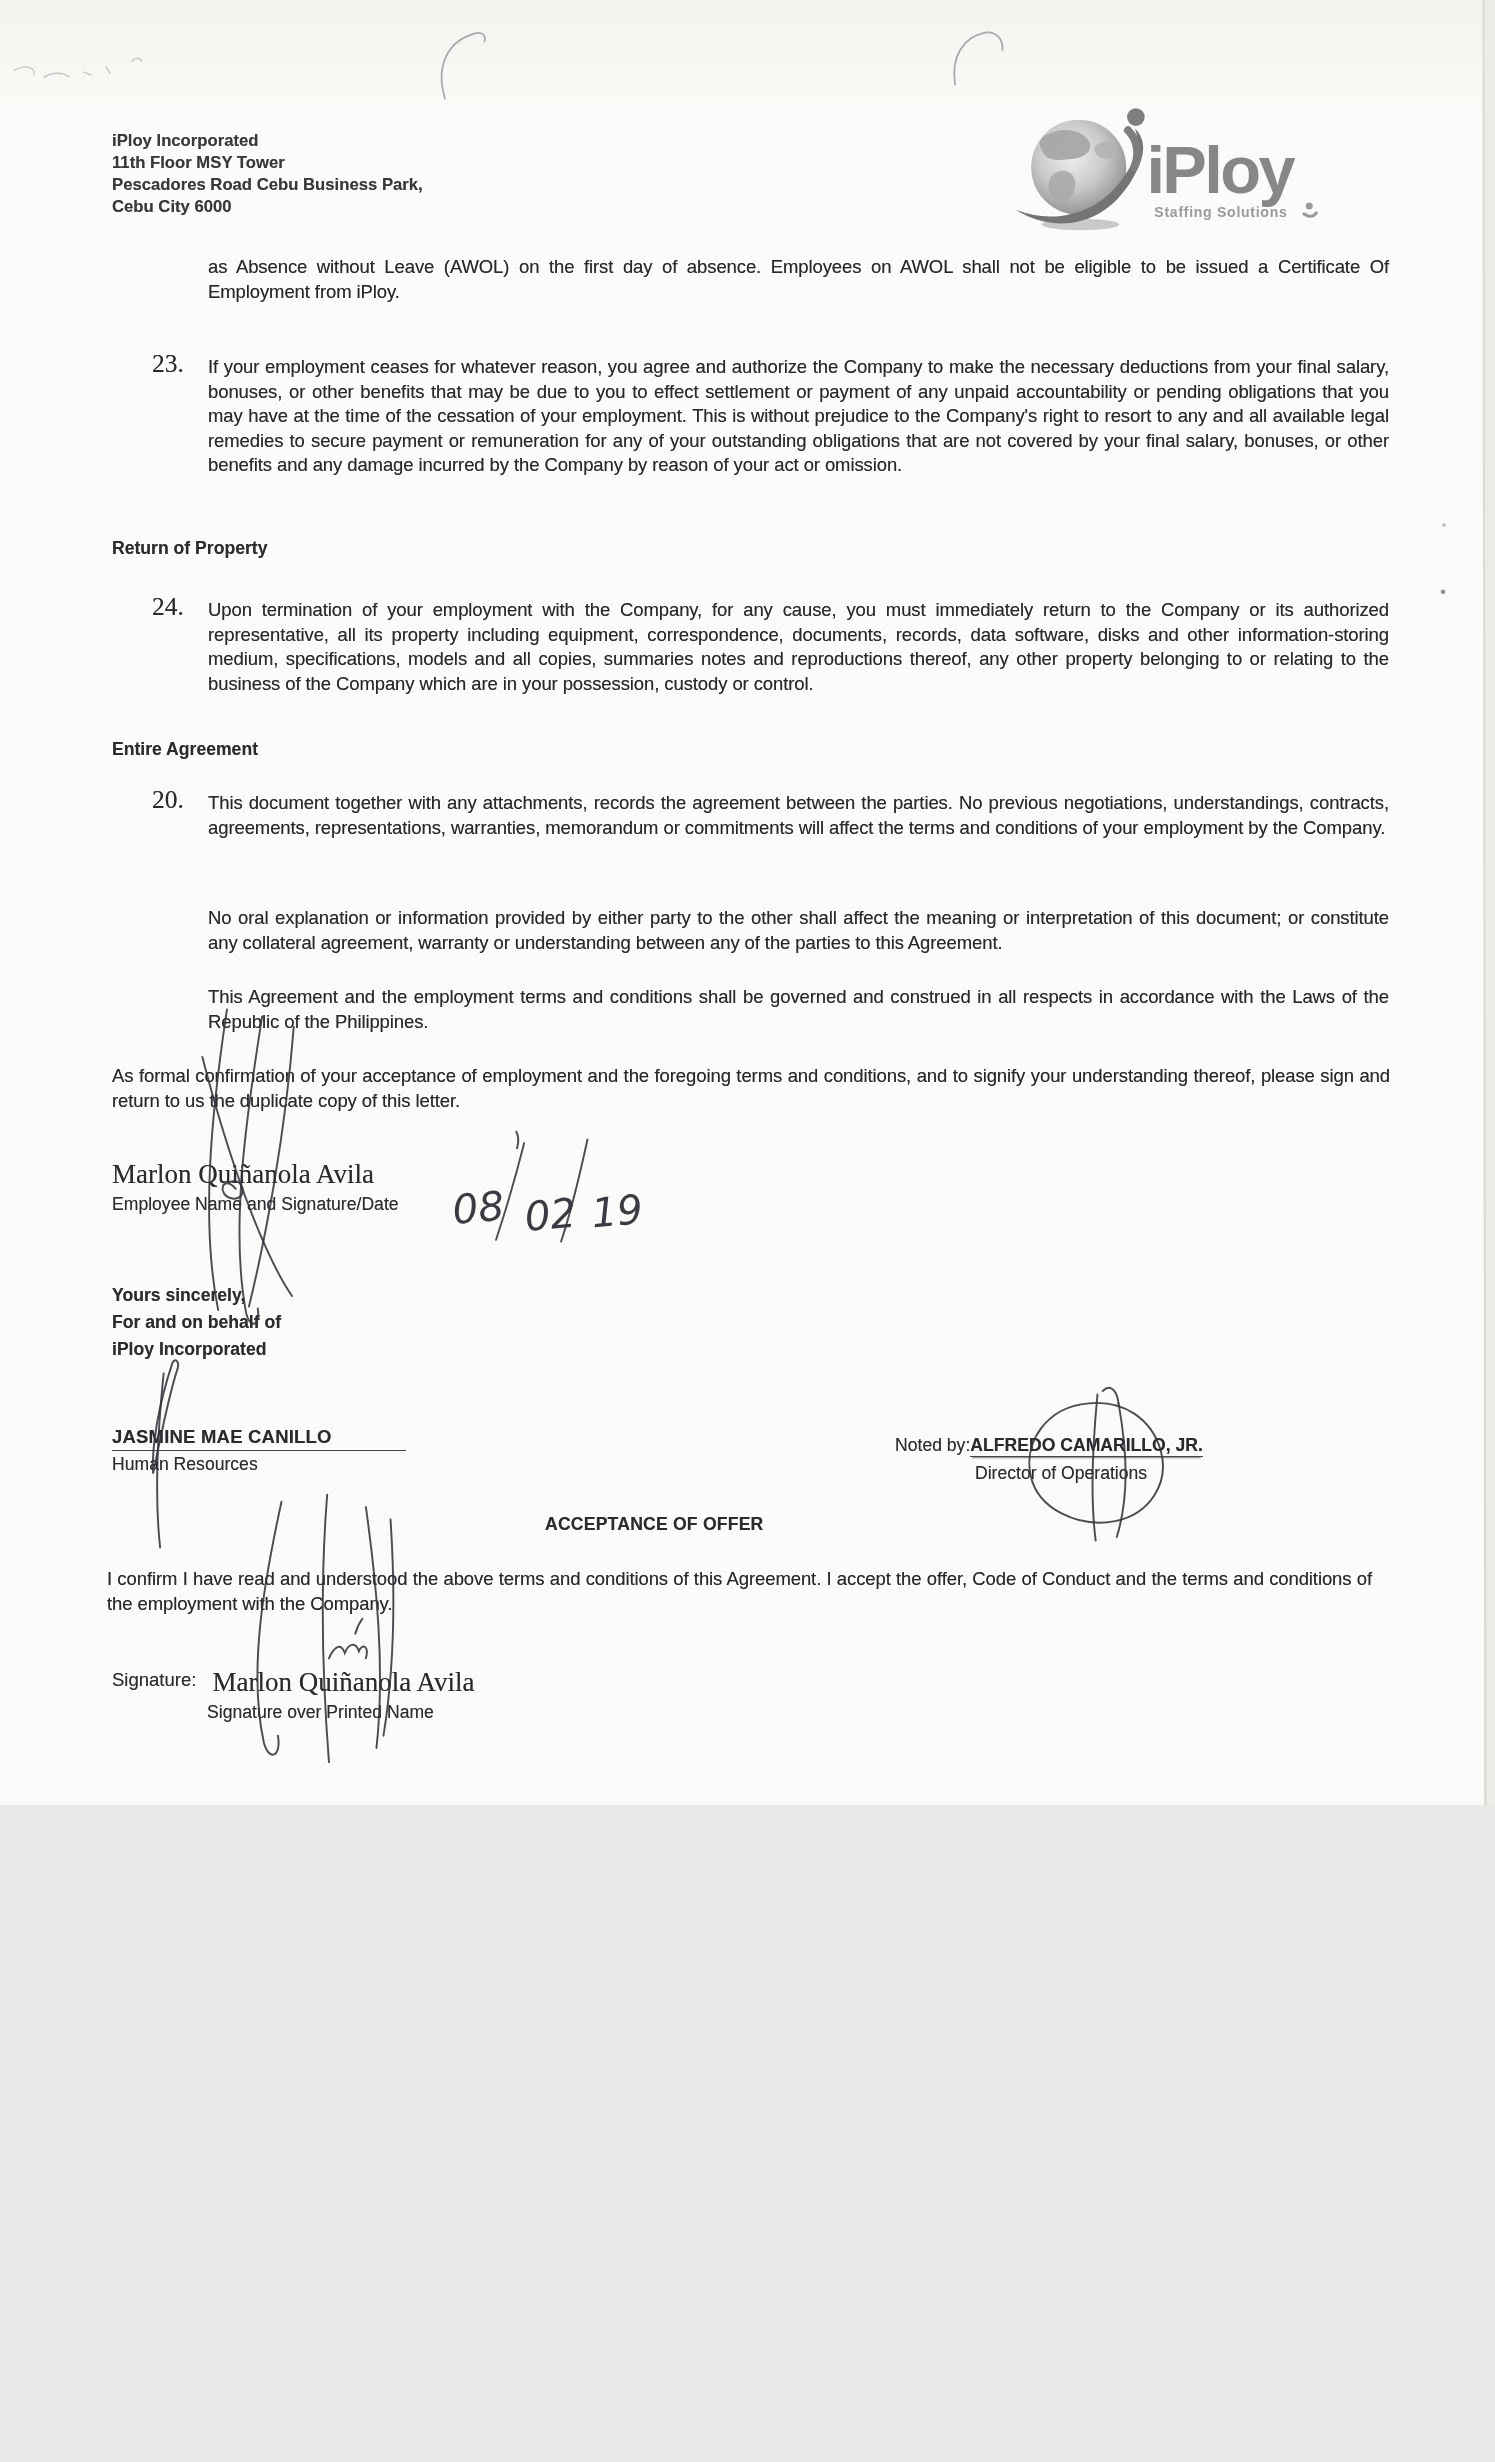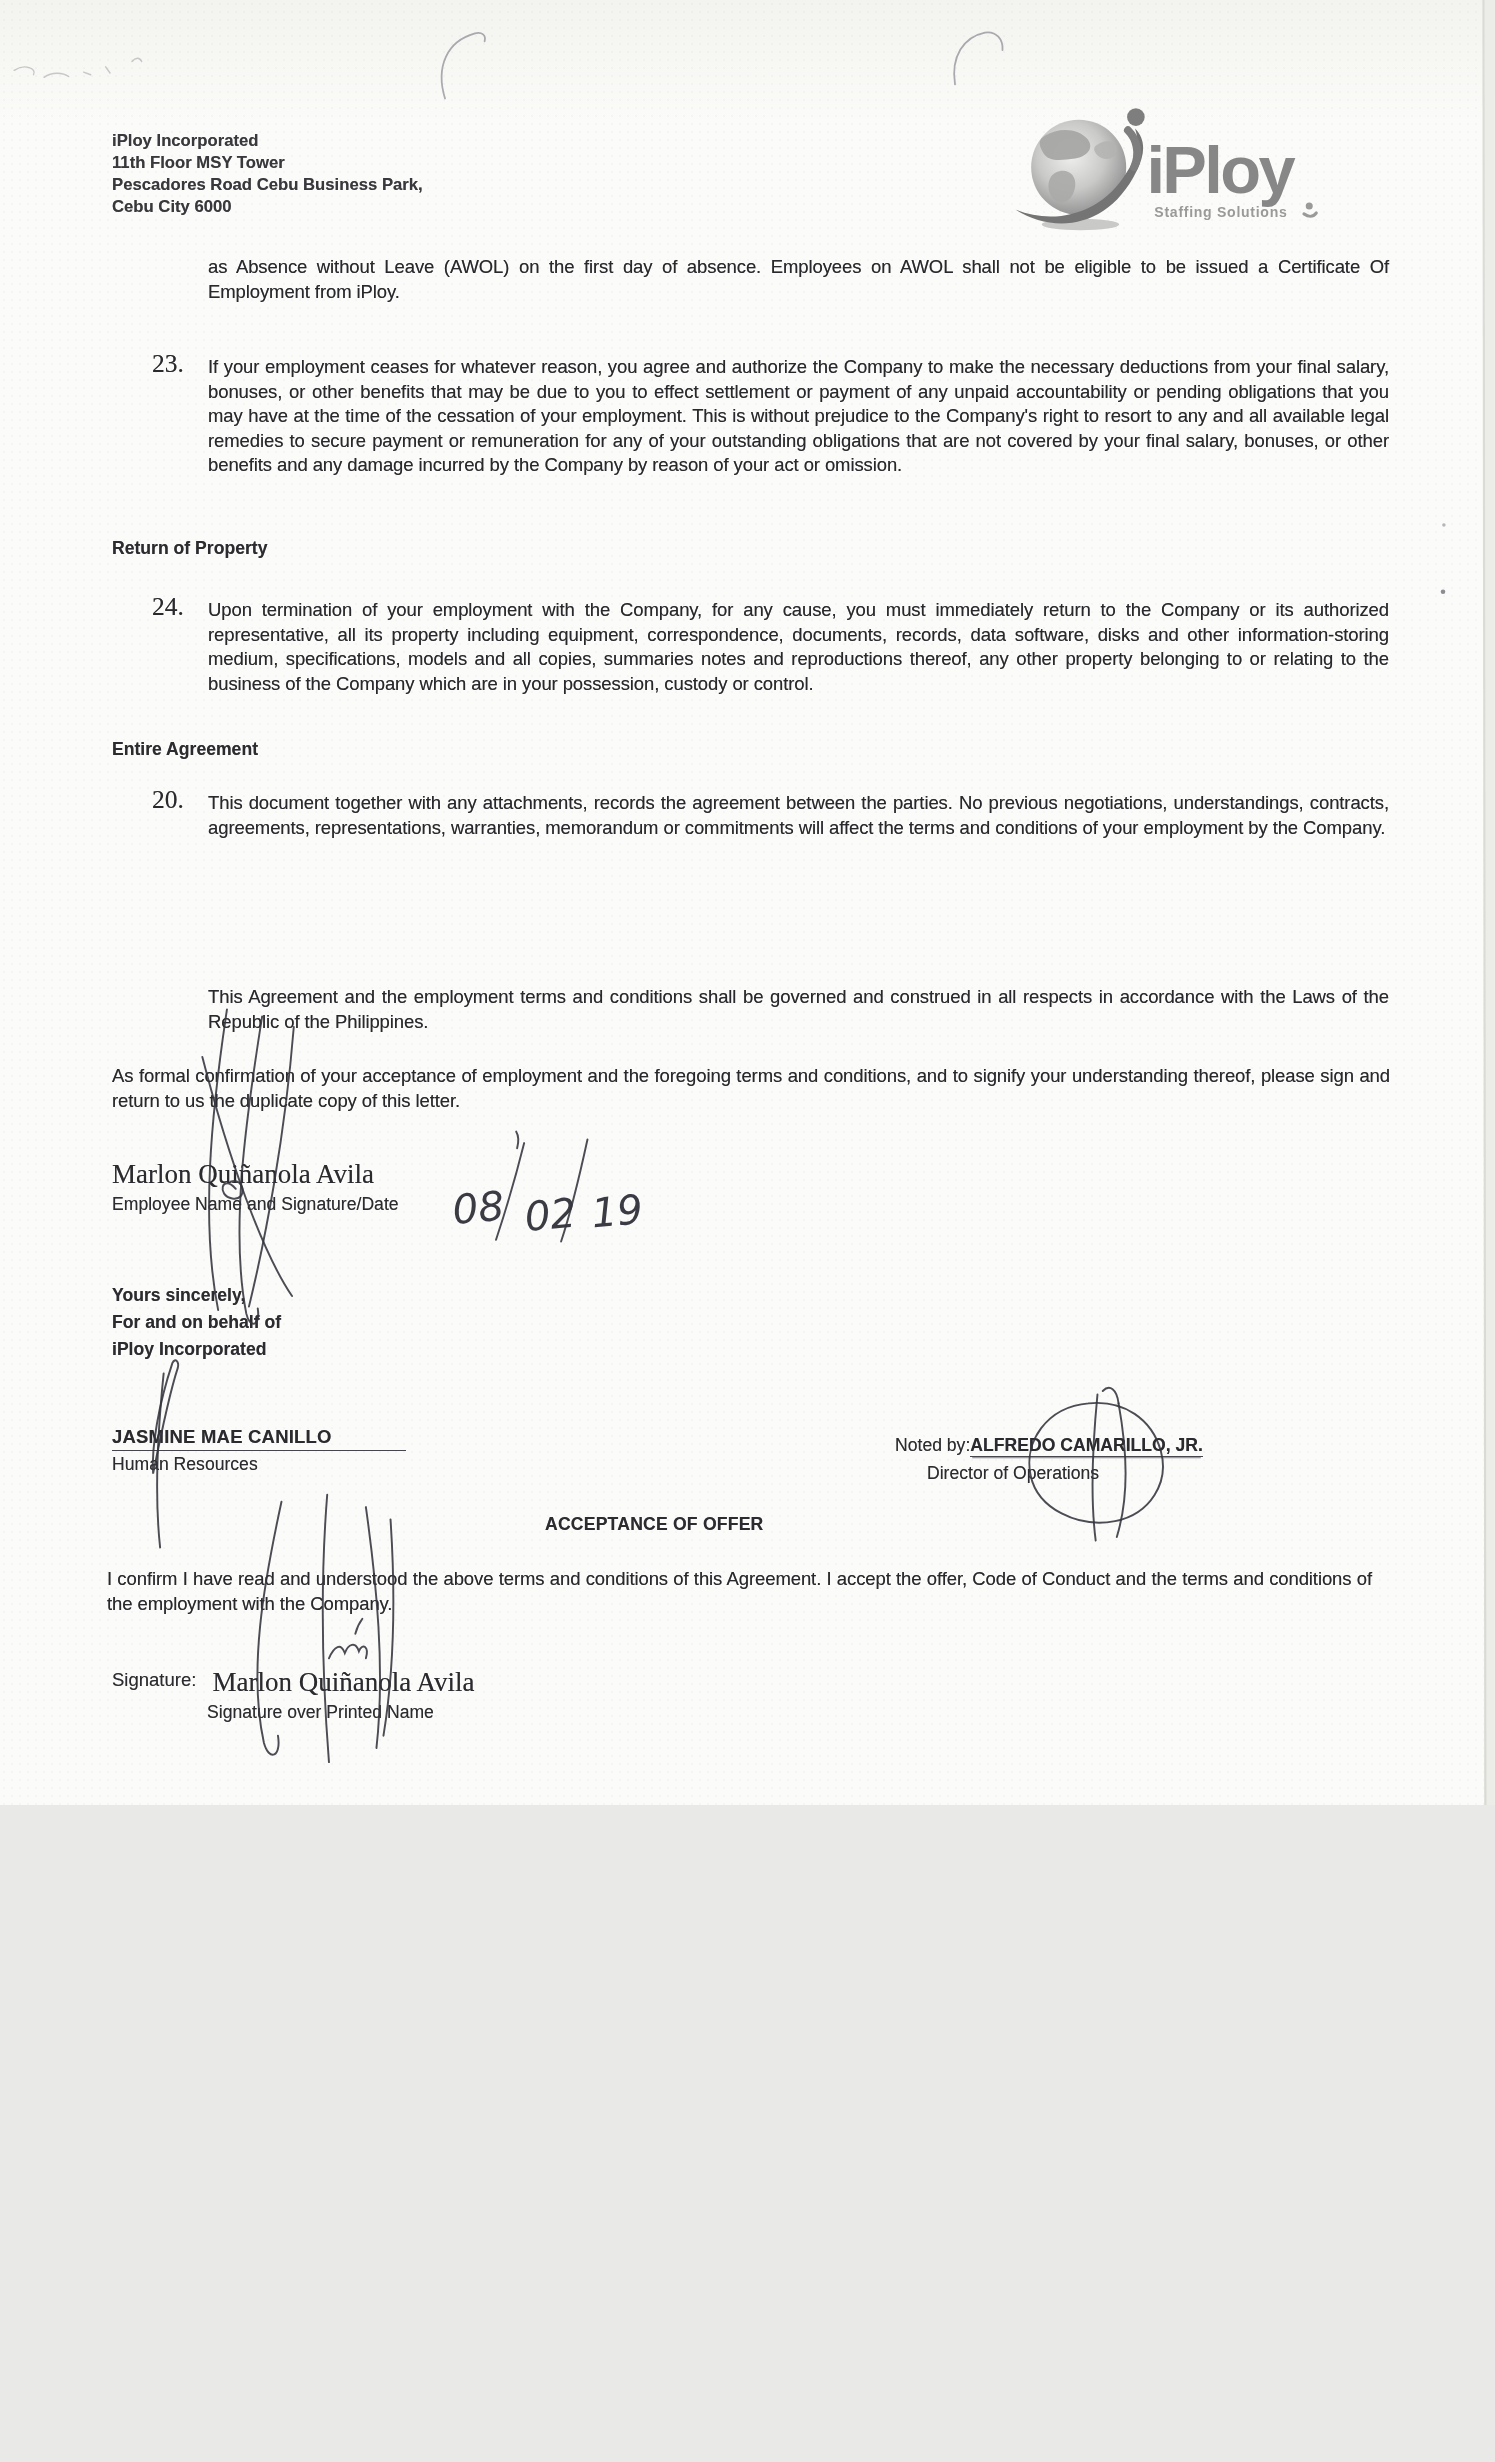--- a/index.html
+++ b/index.html
@@ -103,20 +103,21 @@
     <p class="body-text">Upon termination of your employment with the Company, for any cause, you must immediately return to the Company or its authorized representative, all its property including equipment, correspondence, documents, records, data software, disks and other information-storing medium, specifications, models and all copies, summaries notes and reproductions thereof, any other property belonging to or relating to the business of the Company which are in your possession, custody or control.</p>
   </div>
 
   <div class="abs section-heading" style="left:112px;top:739px;">Entire Agreement</div>
 
   <div class="abs clause" style="top:791px;">
     <span class="clause-num">20.</span>
     <p class="body-text">This document together with any attachments, records the agreement between the parties. No previous negotiations, understandings, contracts, agreements, representations, warranties, memorandum or commitments will affect the terms and conditions of your employment by the Company.</p>
   </div>
 
+  <p class="body-text abs clause" style="top:906px;">No oral explanation or information provided by either party to the other shall affect the meaning or interpretation of this document; or constitute any collateral agreement, warranty or understanding between any of the parties to this Agreement.</p>
 
   <p class="body-text abs" style="left:112px;top:1064px;width:1278px;">As formal confirmation of your acceptance of employment and the foregoing terms and conditions, and to signify your understanding thereof, please sign and return to us the duplicate copy of this letter.</p>
 
   <p class="body-text abs clause" style="top:985px;">This Agreement and the employment terms and conditions shall be governed and construed in all respects in accordance with the Laws of the Republic of the Philippines.</p>
 
   <div class="abs serif-name" style="left:112px;top:1159px;">Marlon Quiñanola Avila</div>
   <div class="abs small-label" style="left:112px;top:1194px;">Employee Name and Signature/Date</div>
 
   <div class="abs" style="left:112px;top:1282px;font-weight:bold;">
     <div class="small-label" style="line-height:27px;">Yours sincerely,</div>
@@ -124,21 +125,21 @@
     <div class="small-label" style="line-height:27px;">iPloy Incorporated</div>
   </div>
 
   <div class="abs" style="left:112px;top:1426px;">
     <span class="hr-name">JASMINE MAE CANILLO</span>
     <div class="small-label" style="margin-top:6.2px;">Human Resources</div>
   </div>
 
   <div class="abs" style="left:895px;top:1435px;">
     <span class="small-label">Noted by:</span><span class="noted-name">ALFREDO CAMARILLO, JR.</span>
-    <div class="small-label" style="margin-top:7px;margin-left:32px;">Director of Operations</div>
+    <div class="small-label" style="margin-top:7px;margin-left:80px;">Director of Operations</div>
   </div>
 
   <div class="abs section-heading" style="left:545px;top:1514px;letter-spacing:0.2px;">ACCEPTANCE OF OFFER</div>
 
   <p class="body-text abs" style="left:107px;top:1567px;width:1265px;">I confirm I have read and understood the above terms and conditions of this Agreement. I accept the offer, Code of Conduct and the terms and conditions of the employment with the Company.</p>
 
   <div class="abs" style="left:112px;top:1667px;">
     <span class="small-label" style="font-size:18.5px;vertical-align:5.3px;">Signature:</span>
     <span class="serif-name" style="margin-left:12.3px;">Marlon Quiñanola Avila</span>
     <div class="small-label" style="margin-left:95px;margin-top:4.4px;">Signature over Printed Name</div>

